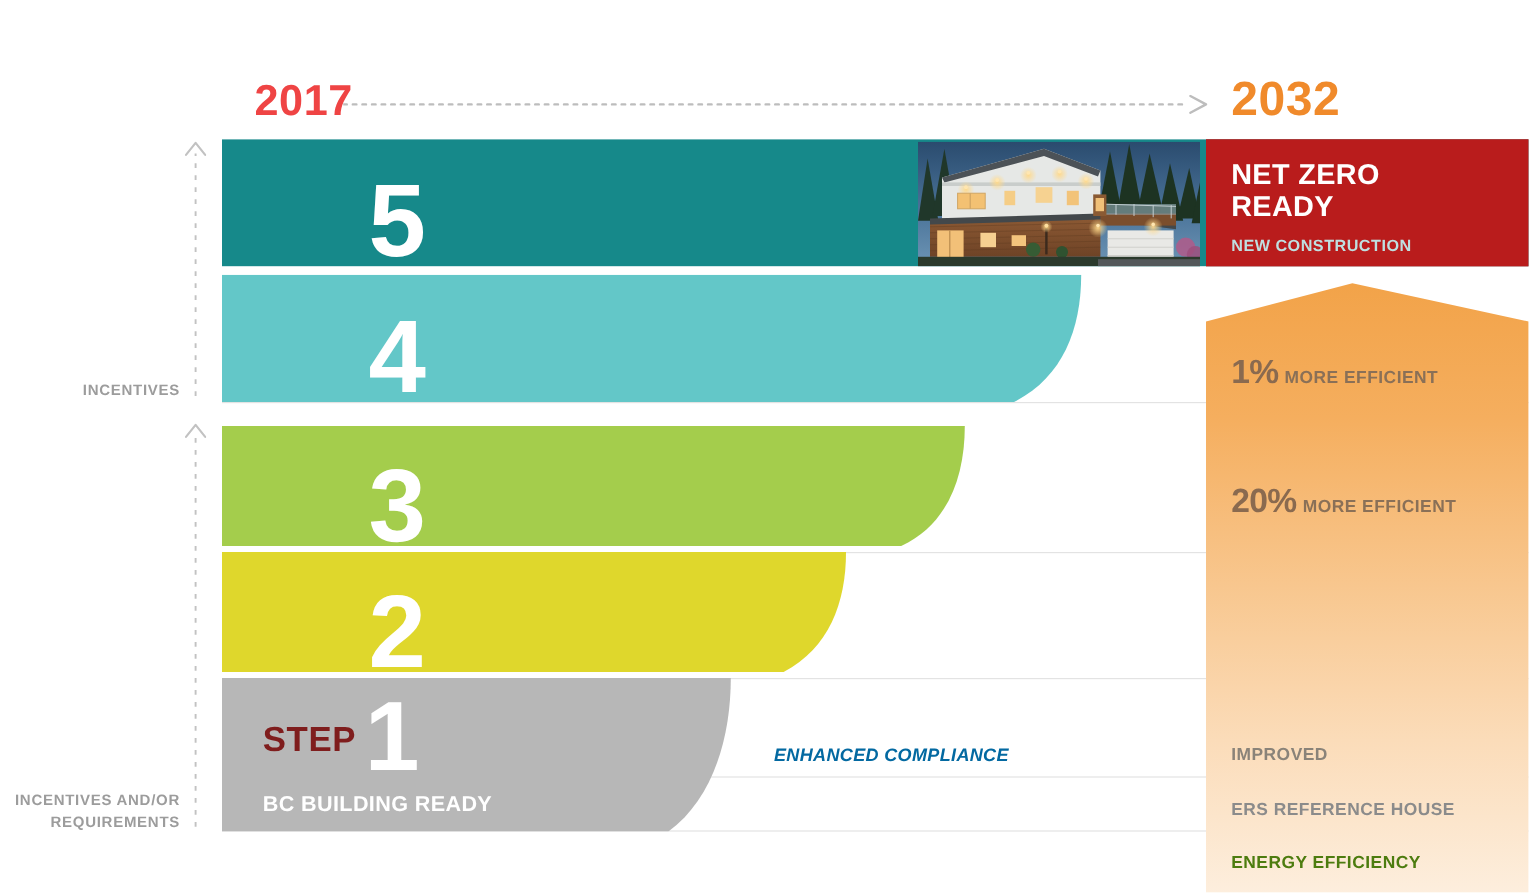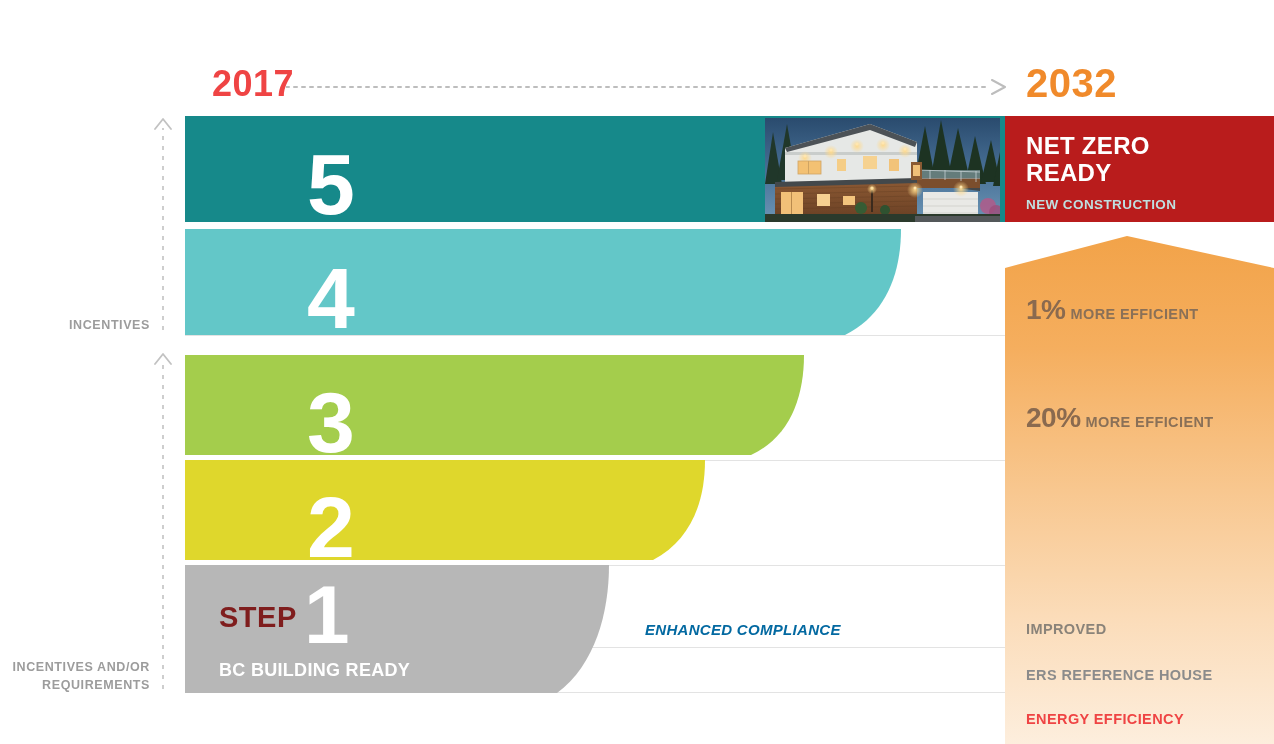--- a/index.html
+++ b/index.html
@@ -206,21 +206,21 @@
   .small-right {
     position: absolute;
     left: 1026px;
     font-size: 14.5px;
     font-weight: bold;
     letter-spacing: 0.4px;
     white-space: nowrap;
   }
   .sr-improved { top: 621px; color: #8a8379; }
   .sr-ers      { top: 667px; color: #8b8b8b; }
-  .sr-energy   { top: 711px; color: #ef4444; }
+  .sr-energy   { top: 711px; color: #4d7c0f; }
 
   .enhanced {
     position: absolute;
     left: 617px;
     top: 621px;
     font-size: 15px;
     font-style: italic;
     font-weight: bold;
     color: #0369a1;
     letter-spacing: 0.3px;

